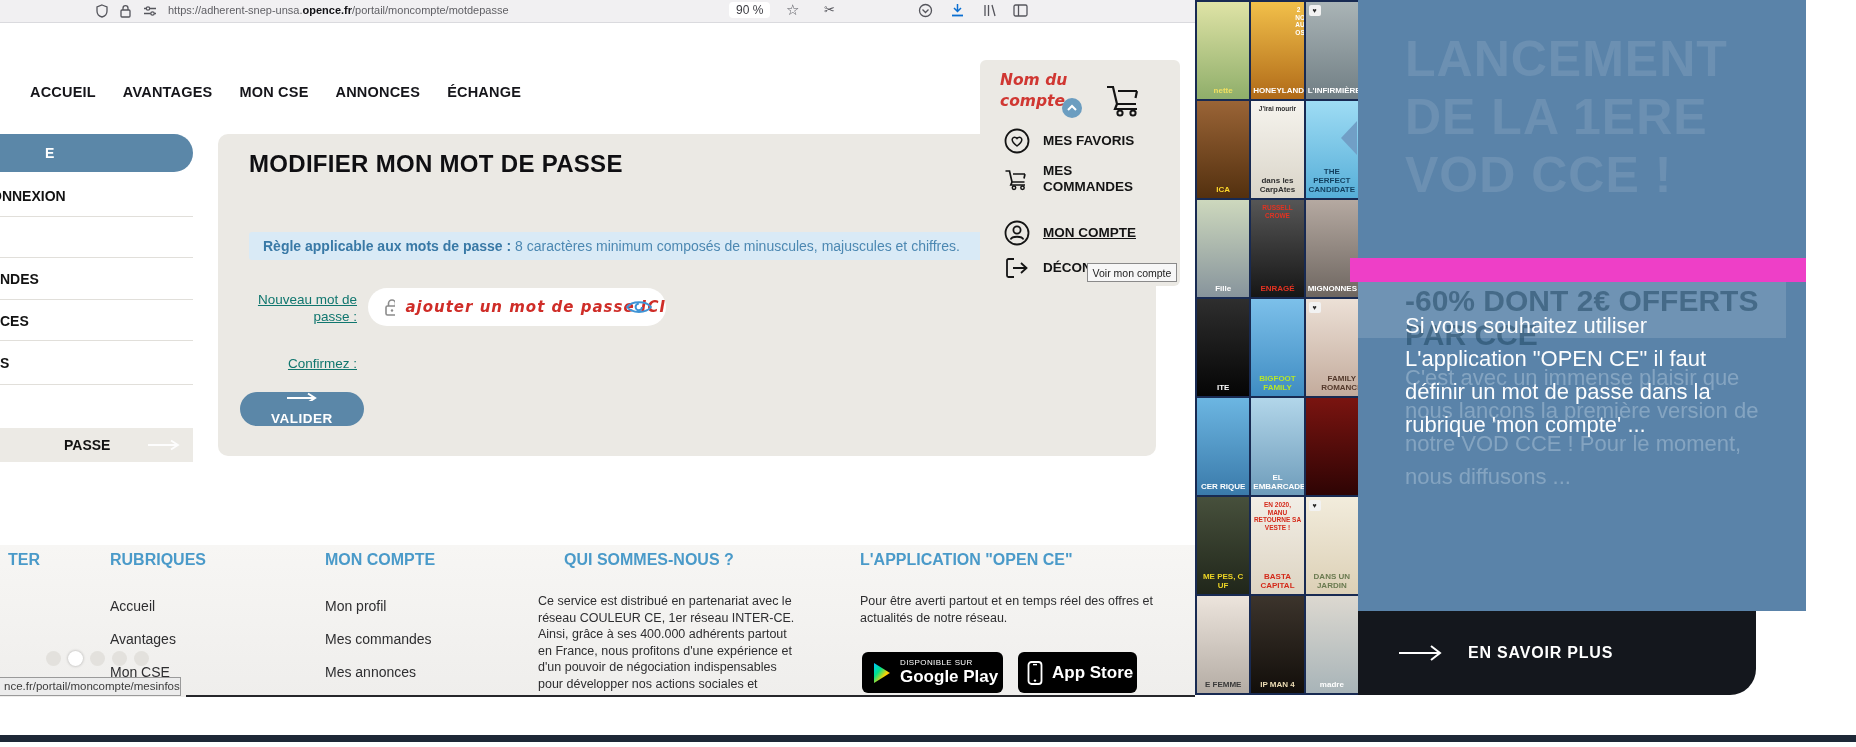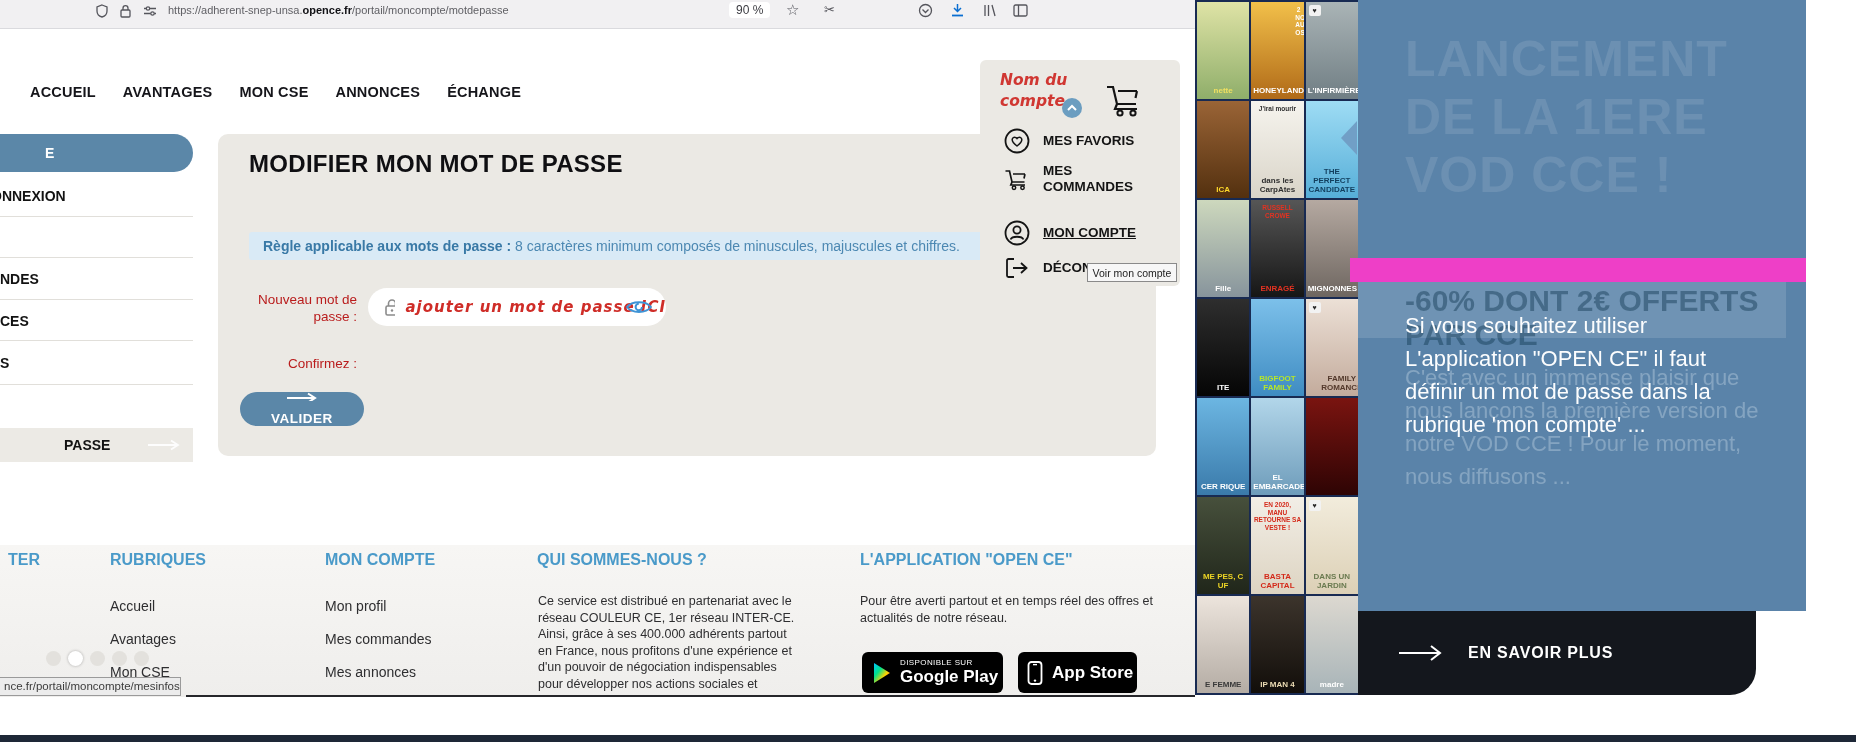--- a/index.html
+++ b/index.html
@@ -1,20 +1,20 @@
 <!DOCTYPE html>
 <html><head>
 <meta charset="utf-8">
 <style>
   * { margin:0; padding:0; box-sizing:border-box; }
   body { font-family:"Liberation Sans", sans-serif; background:#fff; }
   #stage { position:relative; width:1856px; height:747px; background:#fff; overflow:hidden; }
 
   
-  .toolbar { position:absolute; left:0; top:0; width:1195px; height:29px; background:#f1f0f2; border-bottom:1px solid #dadade; }
+  .toolbar { position:absolute; left:0; top:0; width:1195px; height:23px; background:#f1f0f2; border-bottom:1px solid #dadade; }
   .toolbar > * { position:absolute; }
   .tb-ico { color:#55555c; }
   .url { left:168px; top:0; height:20px; line-height:20px; font-size:11px; color:#5f5f64; white-space:nowrap; }
   .url .dom { color:#121216; font-weight:700; }
   .zoom-badge { left:729px; top:2px; height:16px; line-height:16px; padding:0 7px; background:#fff; border-radius:4px; font-size:12px; color:#3c3c42; }
   .tb-star { left:786px; top:1px; font-size:15px; }
   .tb-scis { left:824px; top:2px; font-size:13px; }
 
   
   .nav { position:absolute; left:30px; top:84px; display:flex; gap:27px; }
@@ -27,21 +27,21 @@
   .side-div { position:absolute; width:193px; height:1px; background:#e1dfda; }
   .side-hot { position:absolute; left:0; top:428px; width:193px; height:34px; background:#eceae5; display:flex; align-items:center; cursor:pointer; }
   .side-hot b { margin-left:64px; font-size:14px; color:#121212; }
   .side-hot svg { position:absolute; right:12px; }
 
   
   .card { position:absolute; left:218px; top:134px; width:938px; height:322px; background:#ebe9e4; border-radius:10px; }
   .card h1 { position:absolute; left:31px; top:16px; font-size:24px; font-weight:800; color:#0f0f12; letter-spacing:.3px; }
   .rule { position:absolute; left:31px; top:98px; width:877px; height:28px; background:#d9eaf6; border-radius:3px; line-height:28px; font-size:14px; padding-left:14px; color:#4c88b2; white-space:nowrap; }
   .rule b { color:#3979a6; }
-  .flabel { position:absolute; width:112px; text-align:right; font-size:13.5px; color:#b91c1c; line-height:17px; }
+  .flabel { position:absolute; width:112px; text-align:right; font-size:13.5px; color:#0f766e; line-height:17px;text-decoration:underline; }
   .finput { position:absolute; left:150px; width:298px; height:38px; background:#fff; border-radius:19px; display:flex; align-items:center; cursor:text; }
   .finput .lock { margin-left:16px; }
   .annot { font-size:15px; font-style:italic; font-weight:700; color:#cf2d28; font-family:"DejaVu Sans", sans-serif; letter-spacing:1px; white-space:nowrap; }
   .finput .annot { margin-left:10px; }
   .finput.second .annot { margin-left:44px; }
   .finput .eye { position:absolute; right:14px; cursor:pointer; }
   .submit { position:absolute; left:22px; top:258px; width:124px; height:34px; border-radius:17px; background:#5b87a8; color:#fff; display:flex; align-items:center; justify-content:center; gap:10px; font-weight:700; font-size:13.5px; letter-spacing:.5px; cursor:pointer;flex-direction:column; }
 
   
   .acct { position:absolute; left:980px; top:60px; width:200px; height:226px; background:#ebe9e4; border-radius:6px; }
@@ -224,21 +224,21 @@
         </svg>
       <span class="lbl">DÉCONN</span>
     </div>
   </div>
   <div class="tooltip">Voir mon compte</div>
 
   <div class="footer">
     <div class="fhead" style="left:8px">TER</div>
     <div class="fhead" style="left:110px">RUBRIQUES</div>
     <div class="fhead" style="left:325px">MON COMPTE</div>
-    <div class="fhead" style="left:537px">QUI SOMMES-NOUS ?</div>
+    <div class="fhead" style="left:564px">QUI SOMMES-NOUS ?</div>
     <div class="fhead" style="left:860px">L'APPLICATION "OPEN CE"</div>
     <div class="dots">
       <i></i>
         <i class="on"></i>
         <i></i>
         <i></i>
         <i></i>
     </div>
     <div class="flist" style="left:110px">
       <div>Accueil</div>

